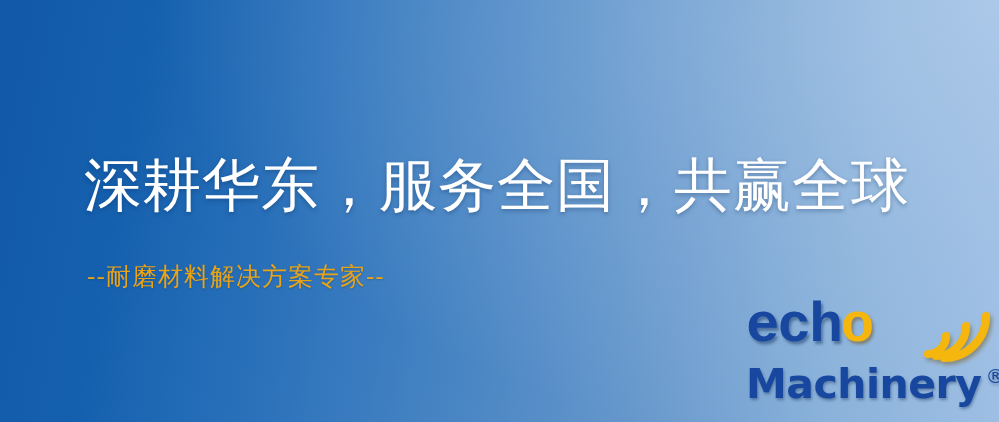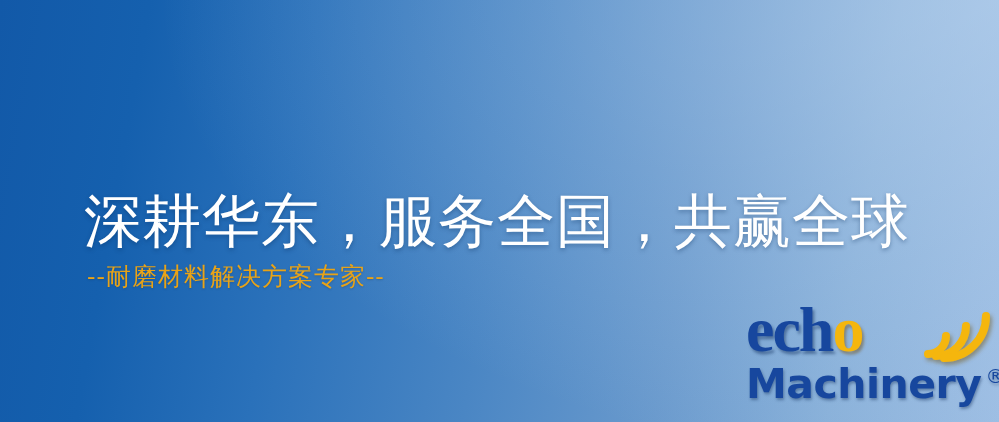--- a/index.html
+++ b/index.html
@@ -43,21 +43,20 @@
     left: 84px;
     top: 152px;
     color: #ffffff;
     font-family: "DejaVu Serif", "Liberation Serif", serif;
     font-size: 58px;
     font-weight: 400;
     letter-spacing: 1px;
     line-height: 1.15;
     white-space: nowrap;
     text-shadow: 0 2px 4px rgba(10, 44, 85, 0.35);
-    margin-top: 36px;
   }
 
   .subtitle {
     position: absolute;
     left: 87px;
     top: 260px;
     color: #e8a317;
     font-family: "DejaVu Serif", "Liberation Serif", serif;
     font-size: 25px;
     font-weight: 400;
@@ -80,22 +79,22 @@
     left: 0;
     top: 0;
     width: 252px;
     height: 78px;
   }
 
   .logo-echo {
     position: absolute;
     left: 4px;
     top: 2px;
-    font-family: Liberation Serif, serif;
-    font-size: 64px;
+    font-family: Liberation Mono, monospace;
+    font-size: 56px;
     font-weight: 700;
     color: #17479e;
     letter-spacing: -2px;
     line-height: 1;
     text-shadow: 2px 3px 3px rgba(12, 40, 86, 0.45);
   }
 
   .logo-echo .o-gold {
     color: #f5b60d;
     text-shadow: 2px 3px 3px rgba(110, 72, 6, 0.45);

